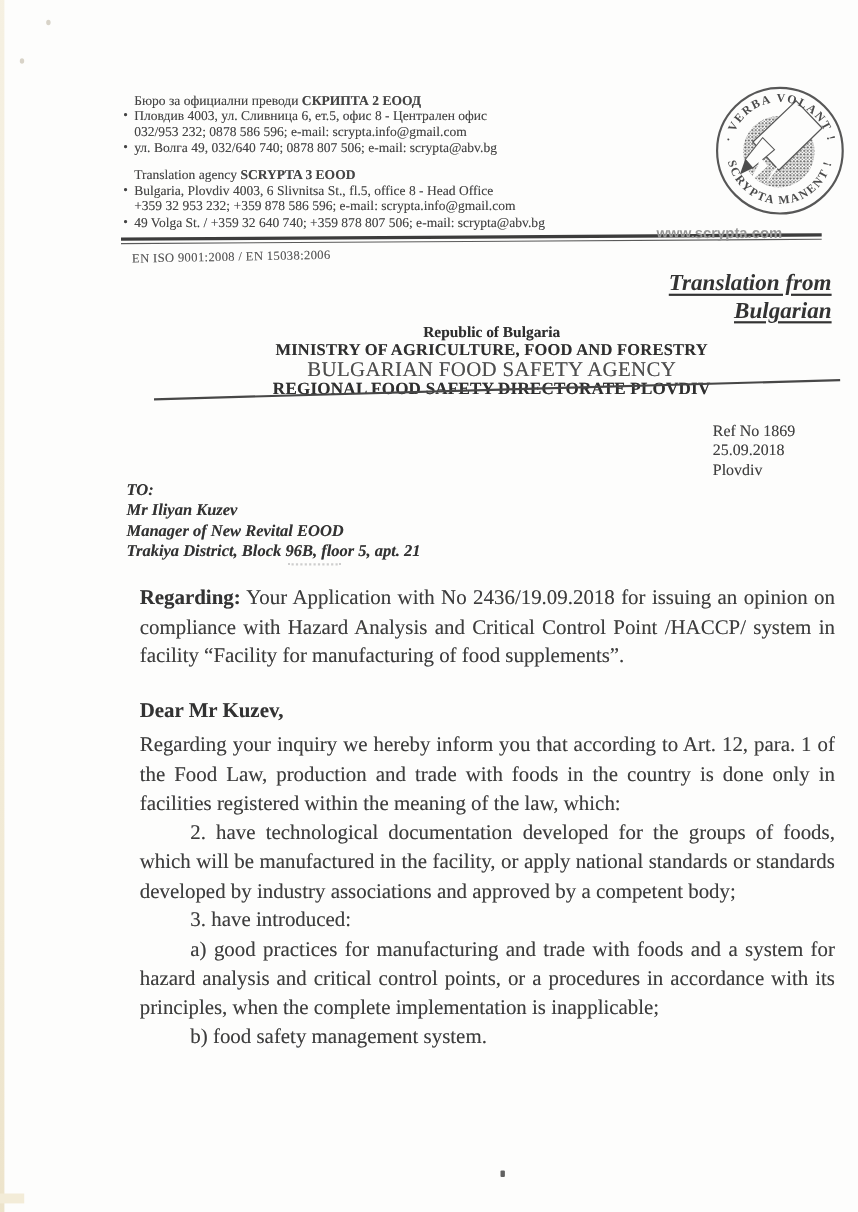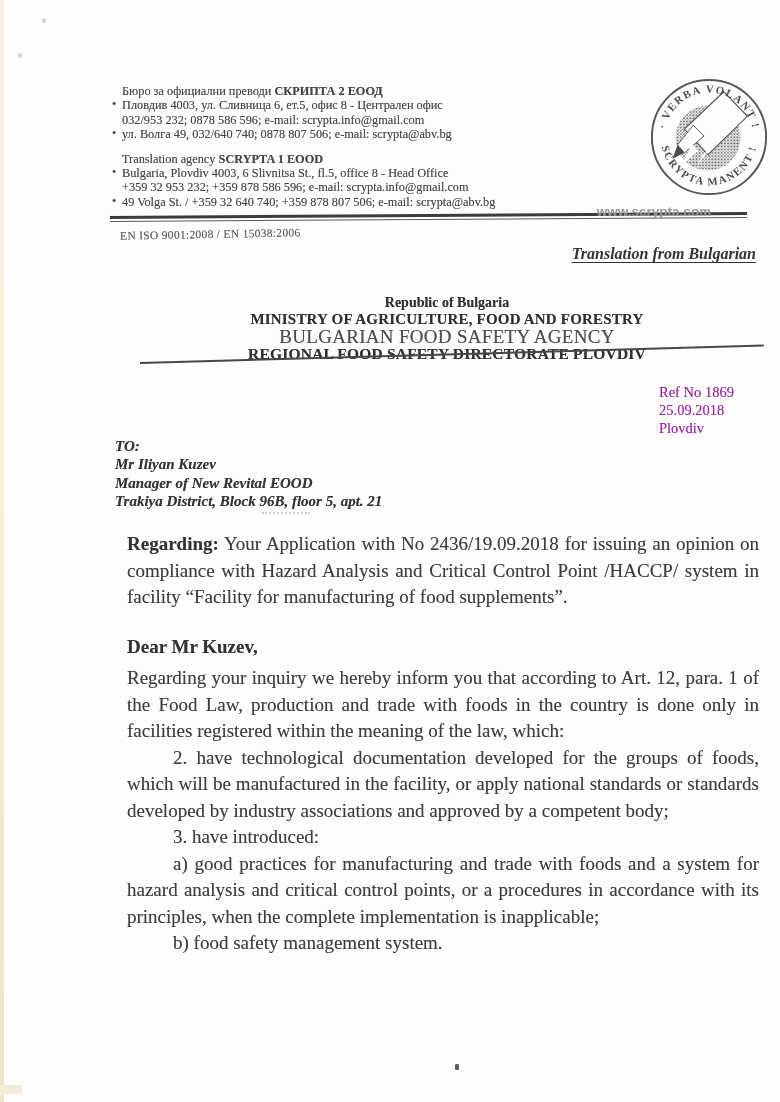--- a/index.html
+++ b/index.html
@@ -22,33 +22,33 @@
   .stamp{left:645px;top:73px;width:128px;height:128px;opacity:.92;}
   
   .rule-double{left:110px;top:214px;width:637px;transform:rotate(-0.35deg);}
   .rule-double .r1{height:2.6px;background:#3c3c3c;}
   .rule-double .r2{height:1.1px;background:#5a5a5a;margin-top:2.5px;}
   .iso-line{left:120px;top:228px;font-size:11.5px;color:#565656;transform:rotate(-1.1deg);
             letter-spacing:.3px;text-shadow:0 0 .5px rgba(70,70,70,.35);}
   .website{left:560px;top:204px;width:188px;text-align:center;font-family:"Liberation Sans",sans-serif;
            font-size:13.5px;color:#979797;font-weight:bold;}
   .trans-note{left:520px;top:245px;width:236px;text-align:right;font-weight:bold;font-style:italic;
-              font-size:16px;color:#333;}
+              font-size:21px;color:#333;}
   .trans-note span{text-decoration:underline;text-underline-offset:3px;}
   
   .heading{left:115px;top:295px;width:664px;text-align:center;color:#2f2f2f;
            text-shadow:0 0 .5px rgba(40,40,40,.45);}
   .h1{font-size:14px;font-weight:bold;line-height:16px;}
   .h2{font-size:15px;font-weight:bold;line-height:17px;letter-spacing:.2px;}
   .h3{font-size:19px;font-weight:normal;color:#4e4e4e;line-height:17px;letter-spacing:.3px;}
   .h4{font-size:15.5px;font-weight:bold;line-height:18px;letter-spacing:.2px;}
   .rule-heading{left:140px;top:362px;width:624px;height:1.6px;background:#474747;transform:rotate(-1.6deg);transform-origin:left center;}
   
-  .refblock{left:648px;top:383px;font-size:14.5px;line-height:18px;color:#a21caf;
-            text-shadow:0 0 .5px rgba(40,40,40,.4);margin-left:11px;}
+  .refblock{left:648px;top:383px;font-size:14.5px;line-height:18px;color:#404040;
+            text-shadow:0 0 .5px rgba(40,40,40,.4);}
   
   .recipient{left:115px;top:437px;font-size:15px;font-weight:bold;line-height:18.3px;color:#333;
              text-shadow:0 0 .6px rgba(30,30,30,.45);font-style:italic;}
   .smudge{left:262px;top:509px;width:48px;height:3px;border-bottom:2px dotted #8a8a8a;opacity:.4;}
   
   .letterbody{left:127px;top:531px;width:632px;font-size:19px;line-height:26.5px;
               text-align:justify;color:#3d3d3d;text-shadow:0 0 .6px rgba(45,45,45,.4);}
   .letterbody p{margin:0;}
   .letterbody .salutation{font-weight:bold;margin-top:23px;margin-bottom:5px;color:#333;}
   .letterbody .item{text-indent:46px;}
@@ -64,21 +64,21 @@
 <div class="abs speck" style="left:18px;top:53px;width:4px;height:5px;"></div>
 
 <div class="abs letterhead">
   <div class="lh-group">
     <div class="lh-line noind"><span>Бюро за официални преводи </span><span class="lh-bold">СКРИПТА 2 ЕООД</span></div>
     <div class="lh-line"><span class="bul">•</span><span>Пловдив 4003, ул. Сливница 6, ет.5, офис 8 - Централен офис</span></div>
     <div class="lh-line"><span>032/953 232; 0878 586 596; e-mail: scrypta.info@gmail.com</span></div>
     <div class="lh-line"><span class="bul">•</span><span>ул. Волга 49, 032/640 740; 0878 807 506; e-mail: scrypta@abv.bg</span></div>
   </div>
   <div class="lh-group">
-    <div class="lh-line noind"><span>Translation agency </span><span class="lh-bold">SCRYPTA 1 EOOD</span></div>
+    <div class="lh-line noind"><span>Translation agency </span><span class="lh-bold">SCRYPTA 3 EOOD</span></div>
     <div class="lh-line"><span class="bul">•</span><span>Bulgaria, Plovdiv 4003, 6 Slivnitsa St., fl.5, office 8 - Head Office</span></div>
     <div class="lh-line"><span>+359 32 953 232; +359 878 586 596; e-mail: scrypta.info@gmail.com</span></div>
     <div class="lh-line"><span class="bul">•</span><span>49 Volga St. / +359 32 640 740; +359 878 807 506; e-mail: scrypta@abv.bg</span></div>
   </div>
 </div>
 
 <svg class="abs stamp" viewBox="0 0 130 130">
   <defs>
     <pattern id="stip" width="3.2" height="3.2" patternUnits="userSpaceOnUse">
       <circle cx="1.1" cy="1.1" r="1" fill="#555"></circle>

